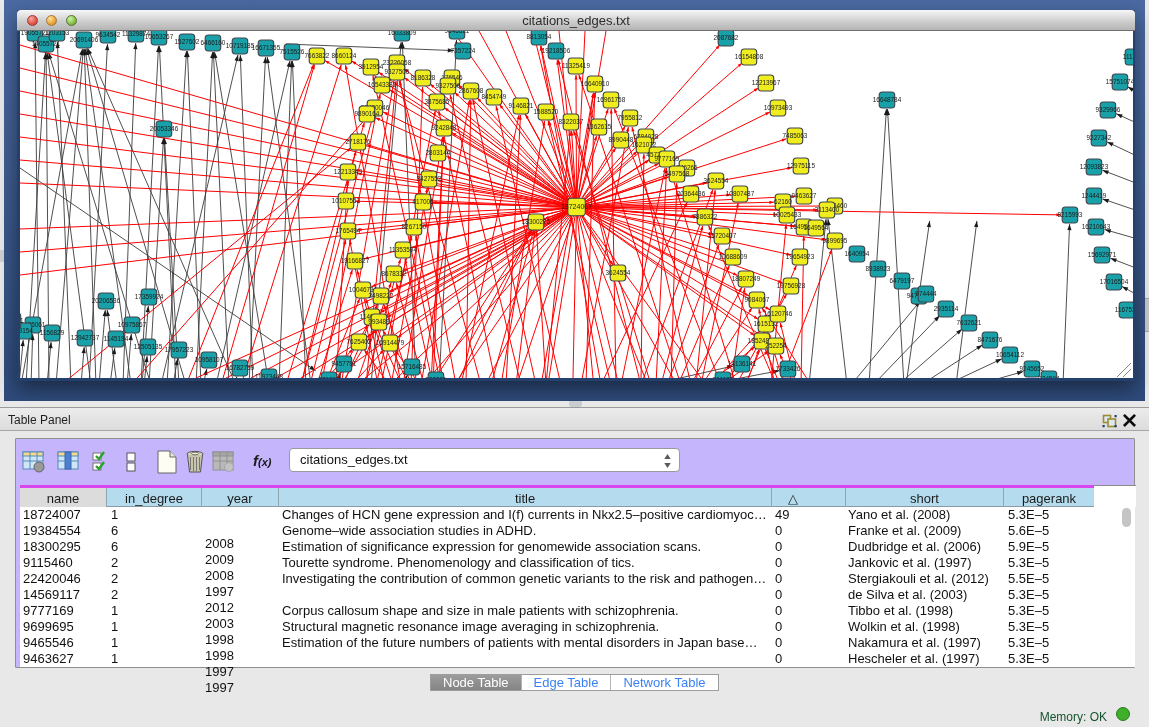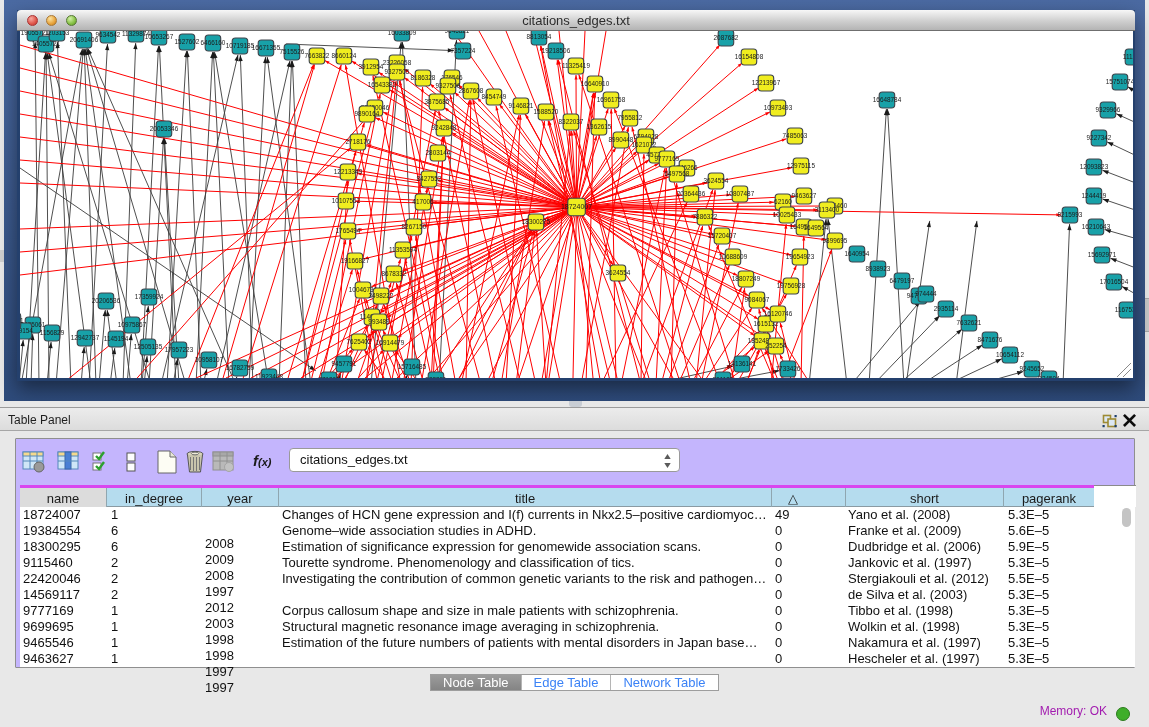--- a/index.html
+++ b/index.html
@@ -36,21 +36,21 @@
 .c4 { left:755px;width:70px; }
 .c5 { left:828px;width:155px; }
 .c6 { left:988px;width:100px; }
 #vscroll { position:absolute; left:1104px; top:68px; width:14px; height:160px; }
 #vthumb { position:absolute; left:2px; top:1px; width:9px; height:19px; background:#c4c4c4; border-radius:5px; }
 #tabs { position:absolute; left:430px; top:273px; height:17px; display:flex;
   border:1px solid #9d9d9d; border-radius:0; overflow:hidden; background:#ffffff;
   font-size:13px; }
 #tabs div { padding:0 12px; line-height:16px; color:#3b82f6; border-left:1px solid #b5b5b5; }
 #tabs div:first-child { border-left:none; background:linear-gradient(#9c9c9c,#848484); color:#fff; }
-#status { position:absolute; right:42px; bottom:9px; font-size:12px; color:#a21caf; }
+#status { position:absolute; right:42px; bottom:3px; font-size:12px; color:#14532d; }
 #memdot { position:absolute; right:19px; bottom:6px; width:14px; height:14px; border-radius:50%;
   background:#3fae2a; border:1px solid #2c7c1e; }
 </style></head>
 <body>
 <div id="desktop">
   <div class="strip" style="left:0;width:4px"></div>
   <div class="strip" style="right:0;width:4px"></div>
   <div style="position:absolute;left:0;top:250px;width:4px;height:12px;background:#d0d0d0"></div>
   <div style="position:absolute;right:0;top:298px;width:4px;height:34px;background:#c9c9c9;border-top:1px solid #aaa;border-bottom:1px solid #aaa"></div>
   <div id="win">

